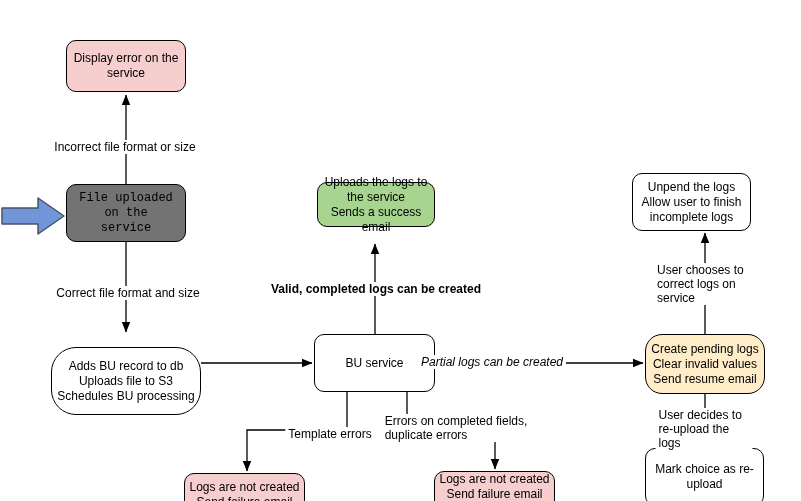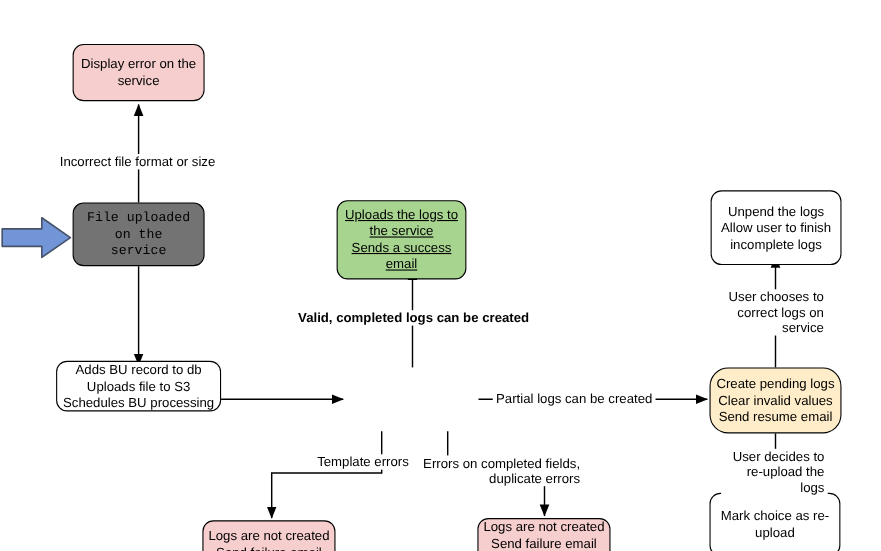--- a/index.html
+++ b/index.html
@@ -13,21 +13,21 @@
     display:flex;align-items:center;justify-content:center;text-align:center;
     white-space:pre-line;font-size:12px;line-height:15px;padding:2px;
   }
   .c-pink{background:#f5cecd;}
   .c-blue{background:#737373;font-family:Liberation Mono, monospace;}
   .c-green{background:#a7d590;}
   .c-yellow{background:#feedc8;border-radius:17px;}
   .c-white{background:#ffffff;}
   .edge-label{
     position:absolute;transform:translate(-50%,-50%);background:#ffffff;
-    padding:0 3px;font-size:12px;line-height:14px;white-space:pre-line;text-align:right;
+    padding:0 3px;font-size:12px;line-height:14px;white-space:pre-line;text-align:left;
   }
 </style>
 </head>
 <body>
 
 <div id="canvas">
 
   <svg id="edges" width="801" height="501" viewBox="0 0 801 501">
     <defs>
       <marker id="ah" viewBox="0 0 10 10" refX="9.5" refY="5" markerWidth="11" markerHeight="11" orient="auto-start-reverse" markerUnits="userSpaceOnUse">
@@ -47,31 +47,32 @@
     </g>
     <polygon points="2,176 38,176 38,166 64,184 38,202 38,192 2,192" fill="#7195d6" stroke="#46536a" stroke-width="1.5" stroke-linejoin="round"></polygon>
   </svg>
 
   <div class="node c-pink" style="left:66px;top:8px;width:120px;height:52px;">Display error on the
 service</div>
 
   <div class="node c-blue" style="left:66px;top:152px;width:120px;height:58px;">File uploaded on the
 service</div>
 
-  <div class="node c-white" style="left:51px;top:296px;width:150px;height:46px;">Adds BU record to db
+  <div class="node c-white" style="left:51px;top:315px;width:150px;height:68px;border-radius:25px;">Adds BU record to db
 Uploads file to S3
 Schedules BU processing</div>
 
-  <div class="node c-green" style="left:306px;top:150px;width:118px;height:72px;text-decoration:underline;">Uploads the logs to
+  <div class="node c-green" style="left:317px;top:150px;width:118px;height:45px;">Uploads the logs to
 the service
 Sends a success
 email</div>
 
+  <div class="node c-white" style="left:314px;top:302px;width:121px;height:58px;">BU service</div>
 
-  <div class="node c-white" style="left:646px;top:141px;width:119px;height:68px;">Unpend the logs
+  <div class="node c-white" style="left:632px;top:141px;width:119px;height:58px;">Unpend the logs
 Allow user to finish
 incomplete logs</div>
 
   <div class="node c-yellow" style="left:645px;top:302px;width:120px;height:60px;">Create pending logs
 Clear invalid values
 Send resume email</div>
 
   <div class="node c-pink" style="left:184px;top:441px;width:121px;height:59px;">Logs are not created
 Send failure email
 with errors</div>
@@ -79,27 +80,28 @@
   <div class="node c-pink" style="left:434px;top:439px;width:121px;height:61px;">Logs are not created
 Send failure email
 with link to error
 summary</div>
 
   <div class="node c-white" style="left:645px;top:416px;width:119px;height:58px;">Mark choice as re-
 upload</div>
 
   <div class="edge-label" style="left:125px;top:115px;">Incorrect file format or size</div>
 
+  <div class="edge-label" style="left:128px;top:261px;">Correct file format and size</div>
 
   <div class="edge-label" style="left:376px;top:257px;font-weight:bold;">Valid, completed logs can be created</div>
 
-  <div class="edge-label" style="left:522px;top:330px;">Partial logs can be created</div>
+  <div class="edge-label" style="left:492px;top:330px;font-style:italic;">Partial logs can be created</div>
 
   <div class="edge-label" style="left:703px;top:252px;">User chooses to correct logs on service</div>
 
   <div class="edge-label" style="left:704px;top:397px;">User decides to re-upload the logs</div>
 
-  <div class="edge-label" style="left:330px;top:388px;">Template errors</div>
+  <div class="edge-label" style="left:330px;top:402px;">Template errors</div>
 
   <div class="edge-label" style="left:456px;top:396px;">Errors on completed fields,
 duplicate errors</div>
 
 </div>
 
 </body></html>

